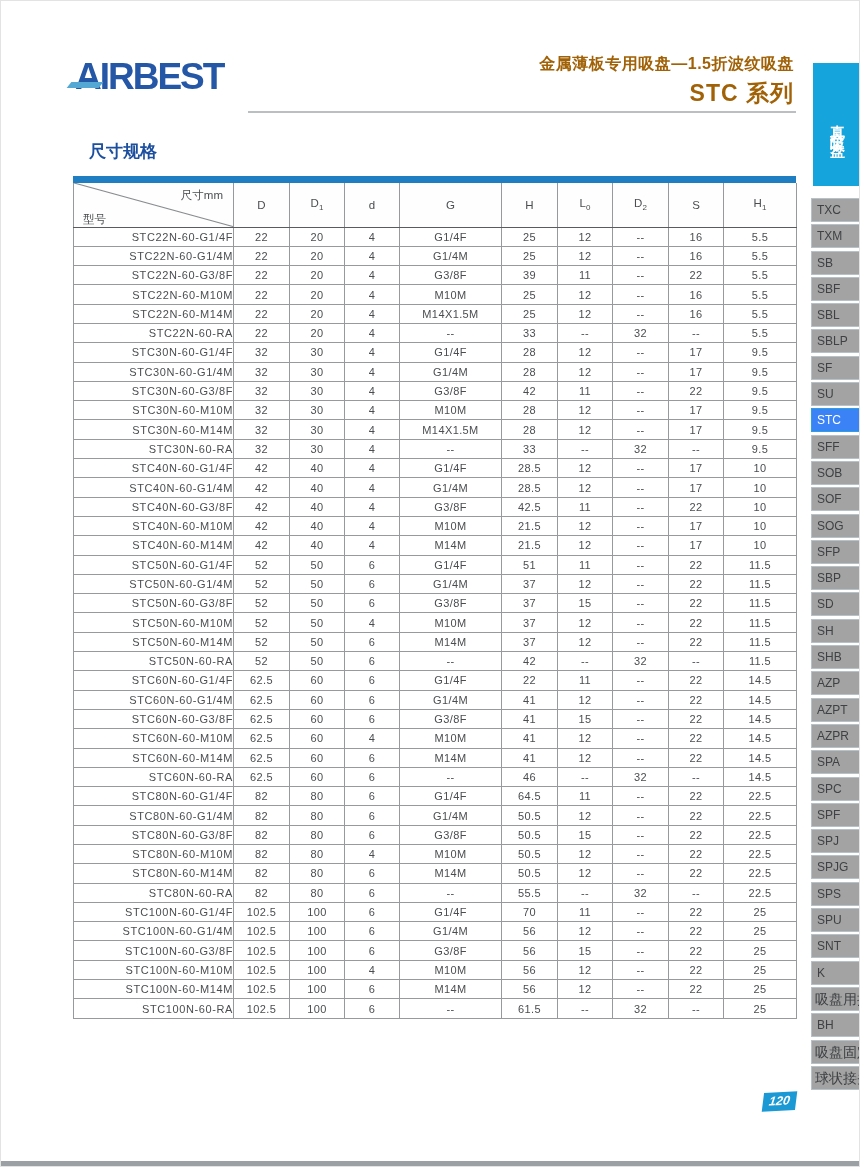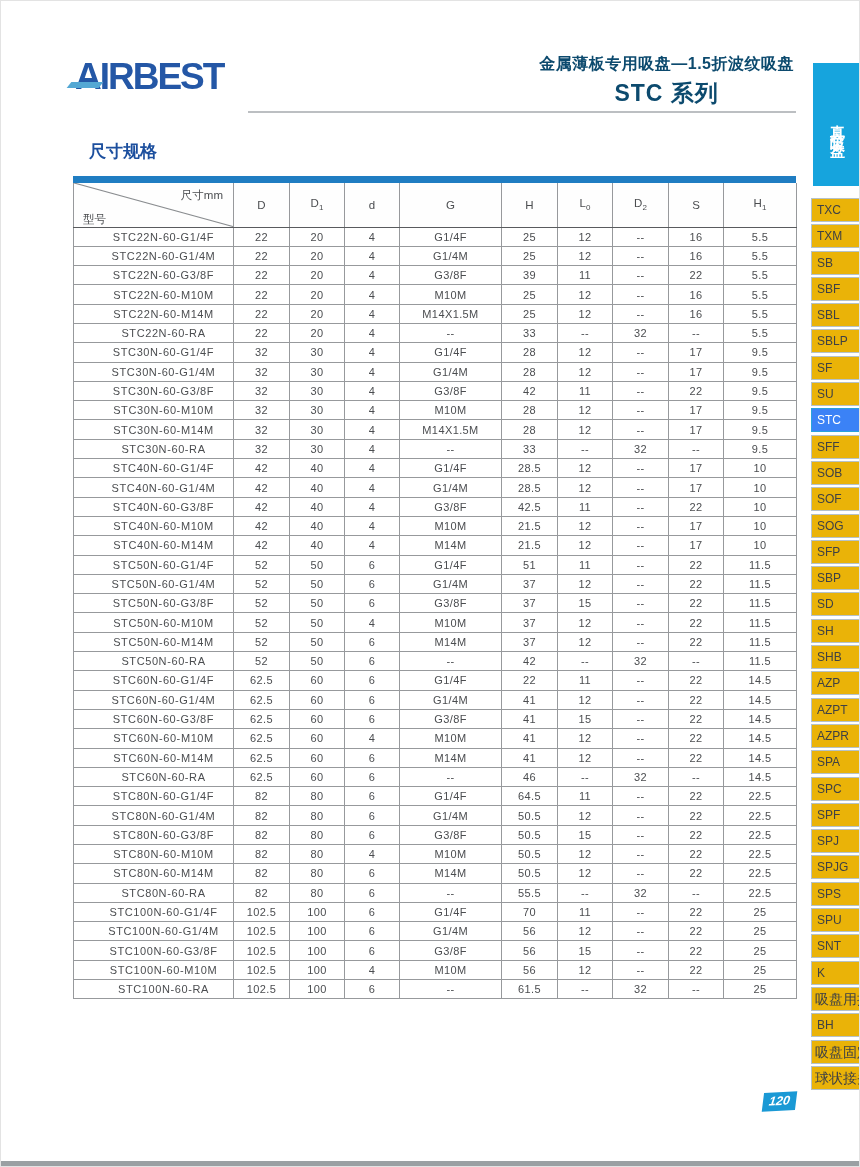--- a/index.html
+++ b/index.html
@@ -9,49 +9,49 @@
     border:1px solid #e3e3e3;box-sizing:border-box;overflow:hidden;
     margin:0 auto;
   }
   .bottom-edge{position:absolute;left:0;right:0;bottom:0;height:5px;background:#9aa0a3;}
 
   
   .logo{position:absolute;left:74px;top:56px;font-size:37px;font-weight:bold;
         color:#2457a6;letter-spacing:-2px;line-height:40px;}
   .logo-swoosh{position:absolute;left:-6px;top:25px;width:32px;height:6px;
         background:#54a8d4;transform:skewX(-38deg);}
-  .head-right{position:absolute;right:65px;top:53px;text-align:center;color:#0c4a6e;}
+  .head-right{position:absolute;right:65px;top:53px;text-align:right;color:#a16207;}
   .head-line1{font-size:16px;font-weight:bold;letter-spacing:0.5px;}
   .head-line2{font-size:23px;font-weight:bold;margin-top:3px;letter-spacing:1px;}
   .head-rule{position:absolute;left:247px;top:110px;width:548px;height:2px;background:#bcbfc2;}
   .section-title{position:absolute;left:88px;top:139px;font-size:17px;font-weight:bold;color:#1c4f9e;}
 
   
   .table-wrap{position:absolute;left:72px;top:175px;width:723px;}
   .topbar{height:7px;background:#1f7dc2;}
   table.spec{border-collapse:collapse;width:723px;table-layout:fixed;}
   table.spec th,table.spec td{border:1px solid #97999c;font-weight:normal;box-sizing:border-box;}
   table.spec thead th{height:44px;font-size:11.5px;color:#4b4d50;background:#fefefe;
         border-top:none;border-bottom:1.6px solid #595b5e;text-align:center;vertical-align:middle;}
   th.corner{position:relative;padding:0;}
   th.corner svg{position:absolute;left:0;top:0;width:100%;height:100%;}
   .corner-top{position:absolute;top:5px;right:10px;font-size:11.5px;color:#4b4d50;}
   .corner-bottom{position:absolute;bottom:0;left:9px;font-size:11.5px;color:#4b4d50;}
   table.spec tbody td{height:19.3px;font-size:11px;color:#4b4d50;text-align:center;
         letter-spacing:0.4px;padding:0;}
-  table.spec tbody td.model{text-align:center;padding-left:20px;letter-spacing:0.6px;}
+  table.spec tbody td.model{text-align:right;padding-left:20px;letter-spacing:0.6px;}
   table.spec sub{font-size:8px;}
 
   
   .sidebar-cat{position:absolute;left:812px;top:62px;width:48px;height:123px;background:#16a4dd;
         color:#fff;font-size:15px;font-weight:bold;writing-mode:vertical-rl;letter-spacing:6px;
         display:flex;align-items:center;justify-content:center;}
   .tabs{position:absolute;left:810px;top:197px;width:50px;}
   .tab{box-sizing:border-box;width:50px;height:24px;line-height:22px;border:1px solid #b6c2c8;
-        background:#eab308;color:#3f4144;font-size:12px;padding-left:5px;margin-bottom:2.3px;
+        background:#a3a3a3;color:#3f4144;font-size:12px;padding-left:5px;margin-bottom:2.3px;
         overflow:hidden;white-space:nowrap;}
   .tab.cjk{font-size:14px;padding-left:3px;letter-spacing:0;}
   .tab.active{background:#3b82f6;border-color:#2ba3da;color:#ffffff;}
 
   
   .badge{position:absolute;left:762px;top:1091px;width:33px;height:19px;background:#1a99d5;
         color:#fff;font-size:12.5px;font-weight:bold;font-style:italic;text-align:center;
         line-height:19px;transform:skewX(-10deg) rotate(-3deg);}
 </style>
 </head>
@@ -565,20 +565,32 @@
             <td class="">--</td>
             <td class="">22</td>
             <td class="">25</td>
           </tr>
           <tr>
             <td class="model">STC100N-60-M10M</td>
             <td class="">102.5</td>
             <td class="">100</td>
             <td class="">4</td>
             <td class="">M10M</td>
+            <td class="">56</td>
+            <td class="">12</td>
+            <td class="">--</td>
+            <td class="">22</td>
+            <td class="">25</td>
+          </tr>
+          <tr>
+            <td class="model">STC100N-60-M14M</td>
+            <td class="">102.5</td>
+            <td class="">100</td>
+            <td class="">6</td>
+            <td class="">M14M</td>
             <td class="">56</td>
             <td class="">12</td>
             <td class="">--</td>
             <td class="">22</td>
             <td class="">25</td>
           </tr>
           <tr>
             <td class="model">STC100N-60-RA</td>
             <td class="">102.5</td>
             <td class="">100</td>

